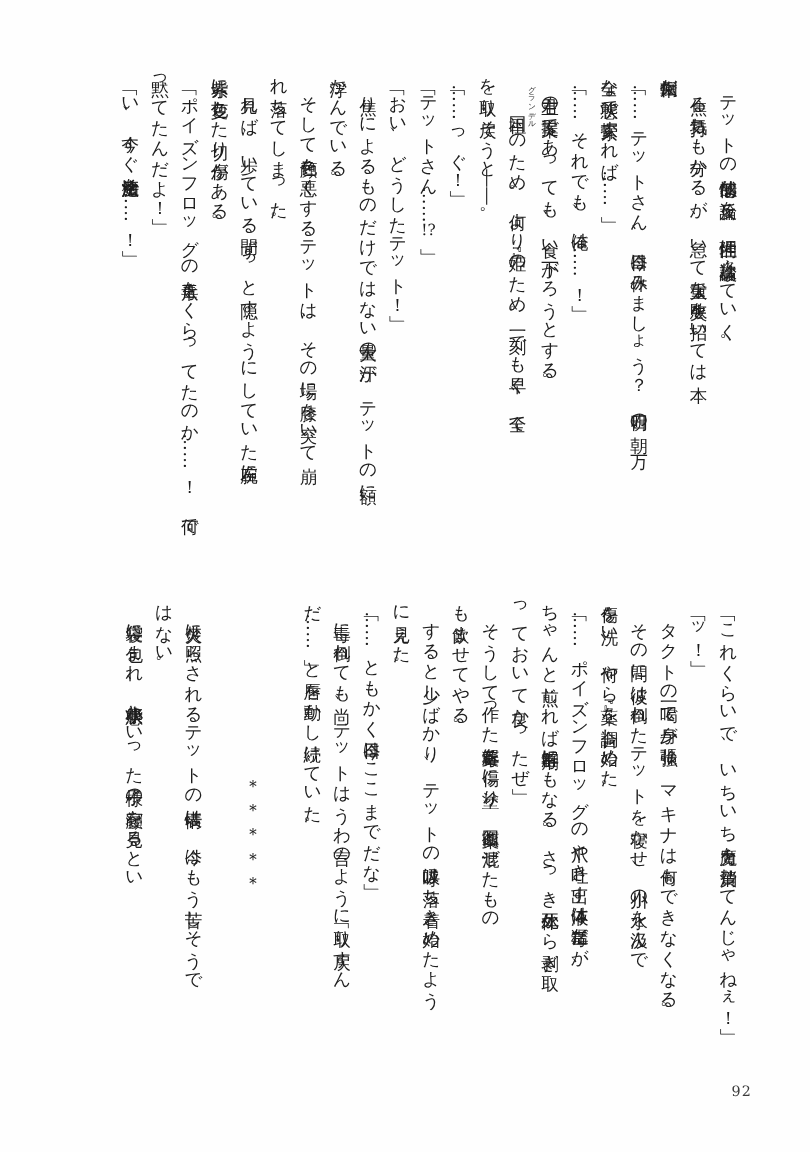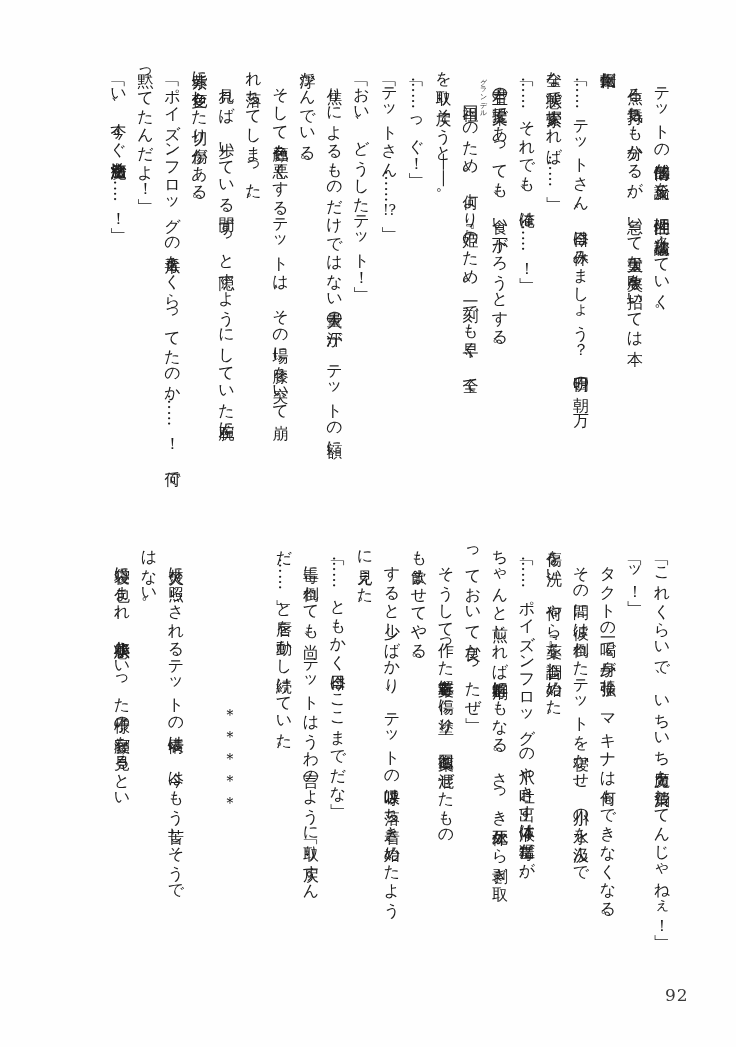--- a/index.html
+++ b/index.html
@@ -54,21 +54,21 @@
   }
   .tcy {
     text-combine-upright: all;
     -webkit-text-combine: horizontal;
     font-size: 14px;
   }
   .page-number {
     position: absolute;
     left: 665px;
     top: 985px;
-    font-size: 17px;
+    font-size: 13px;
     letter-spacing: 1px;
     color: #3a3a3a;
     writing-mode: horizontal-tb;
   }
 </style>
 </head>
 <body>
 
 <div class="page">
 

